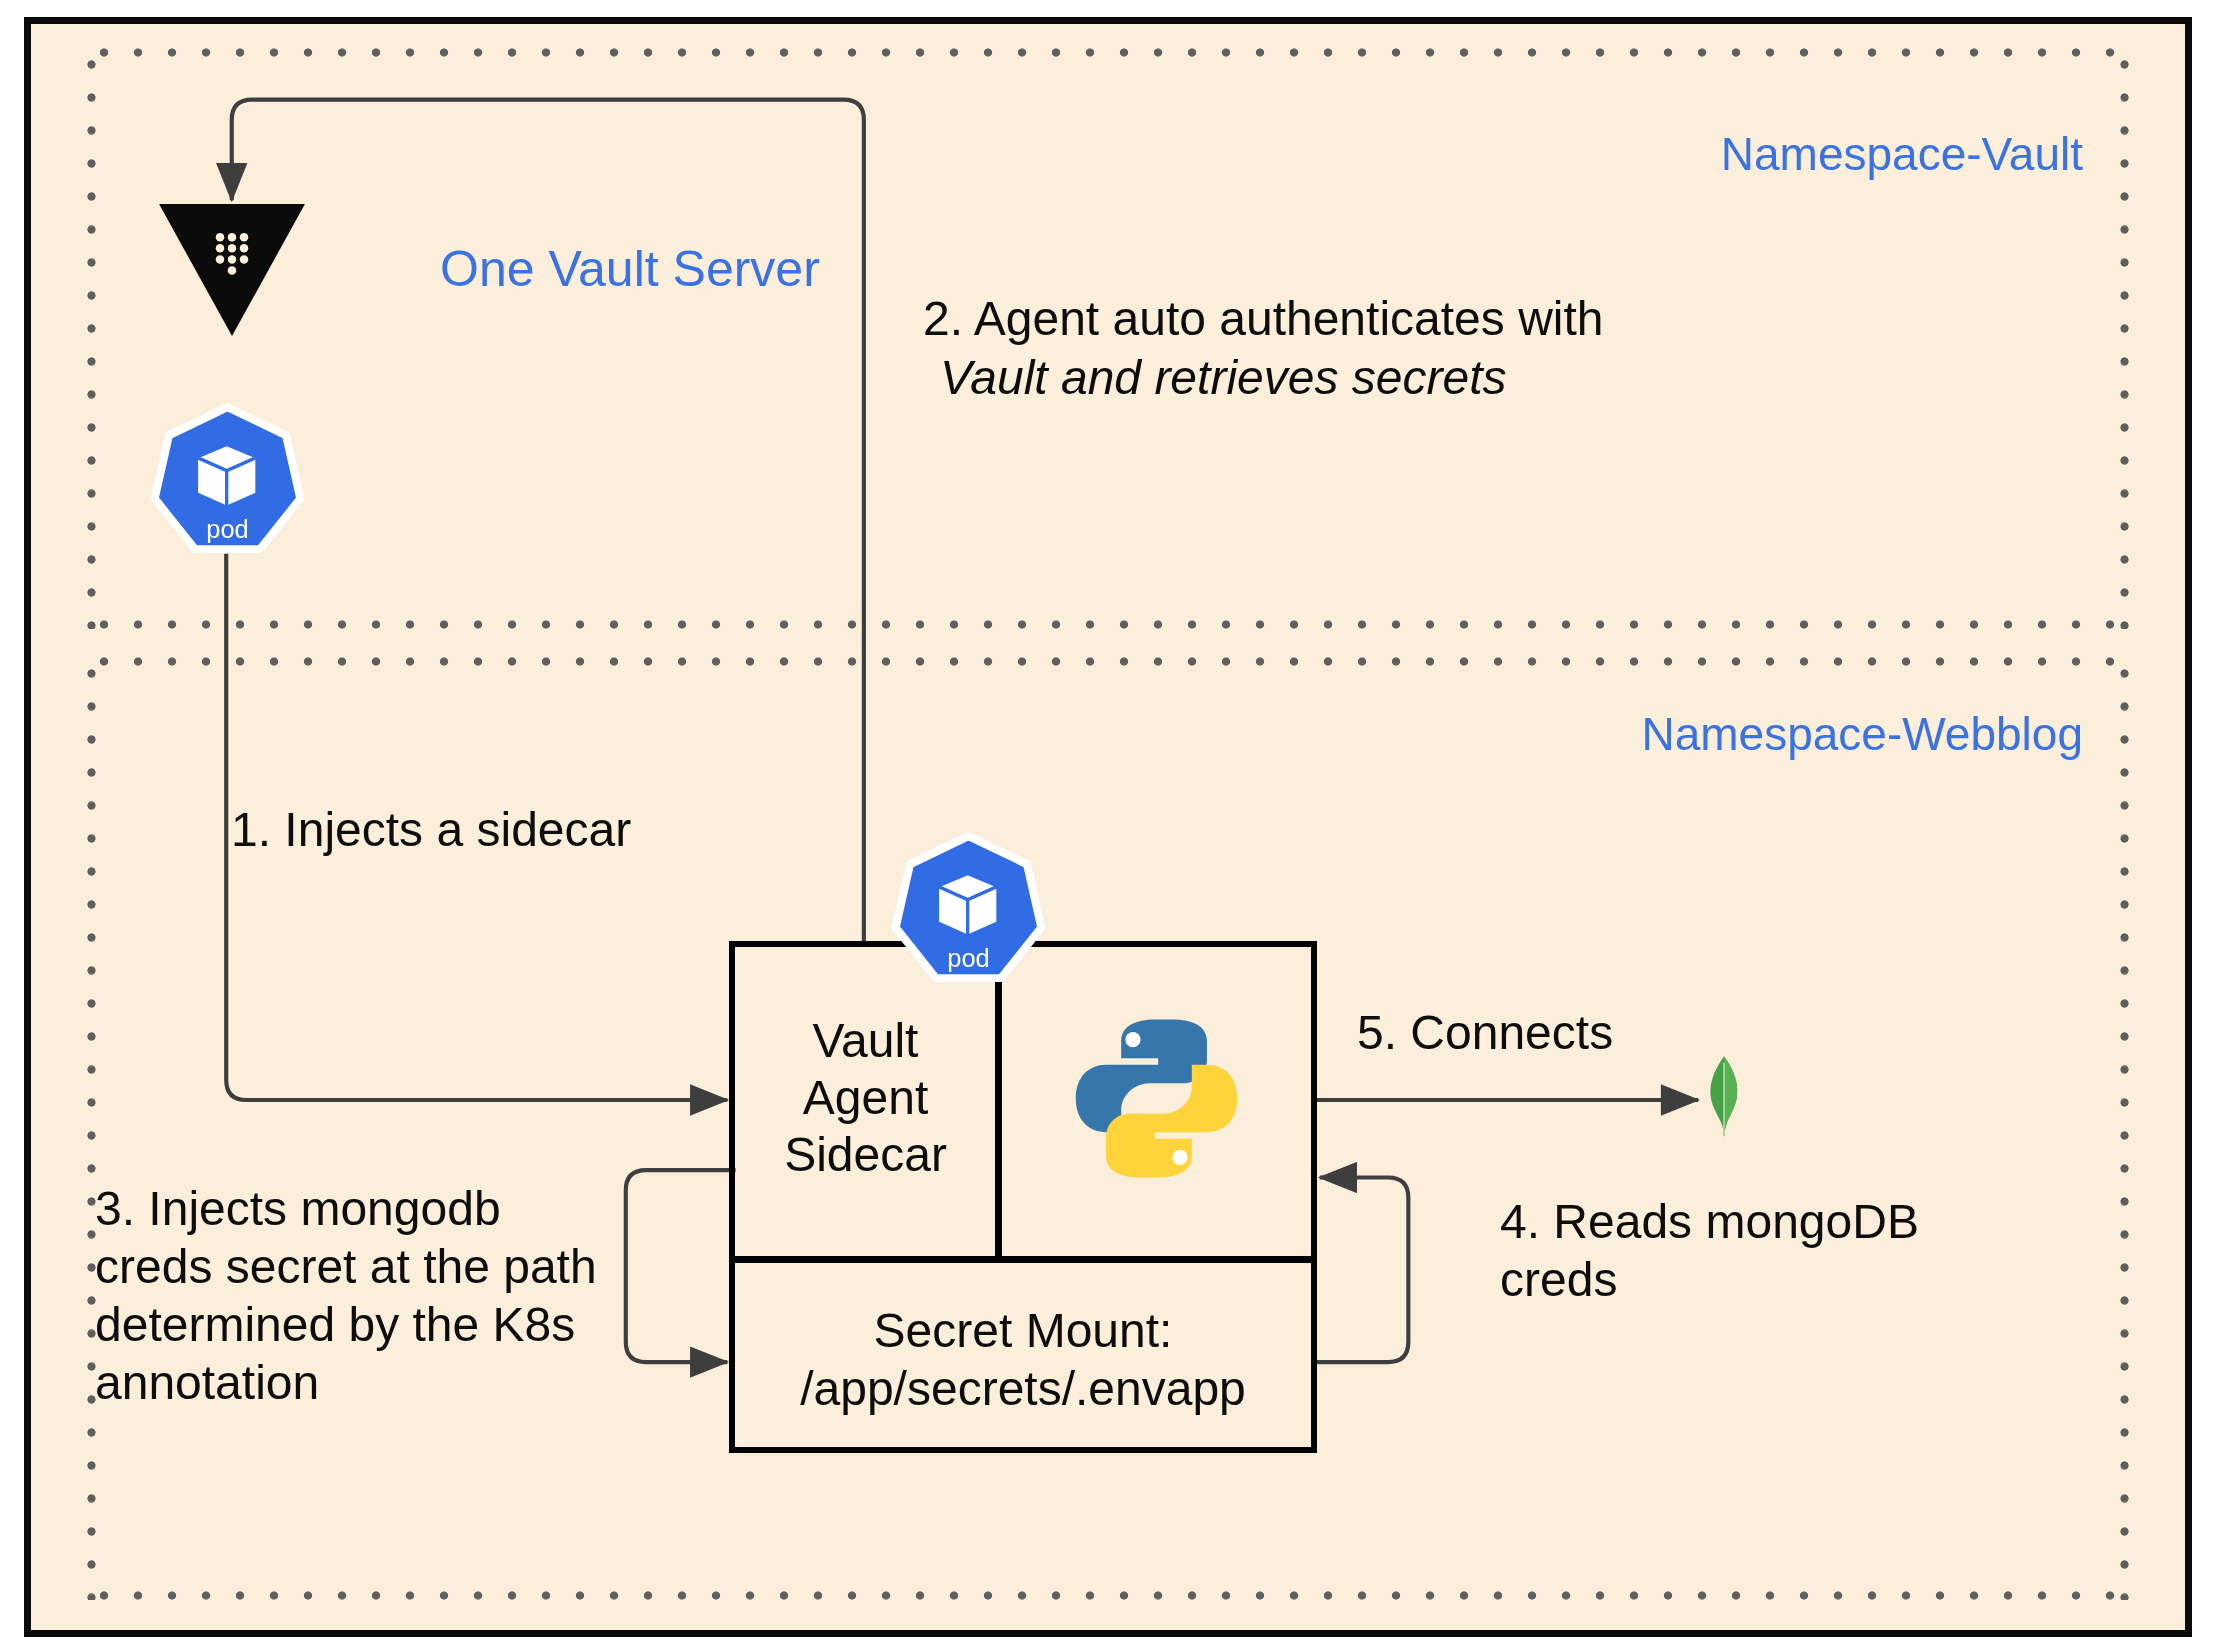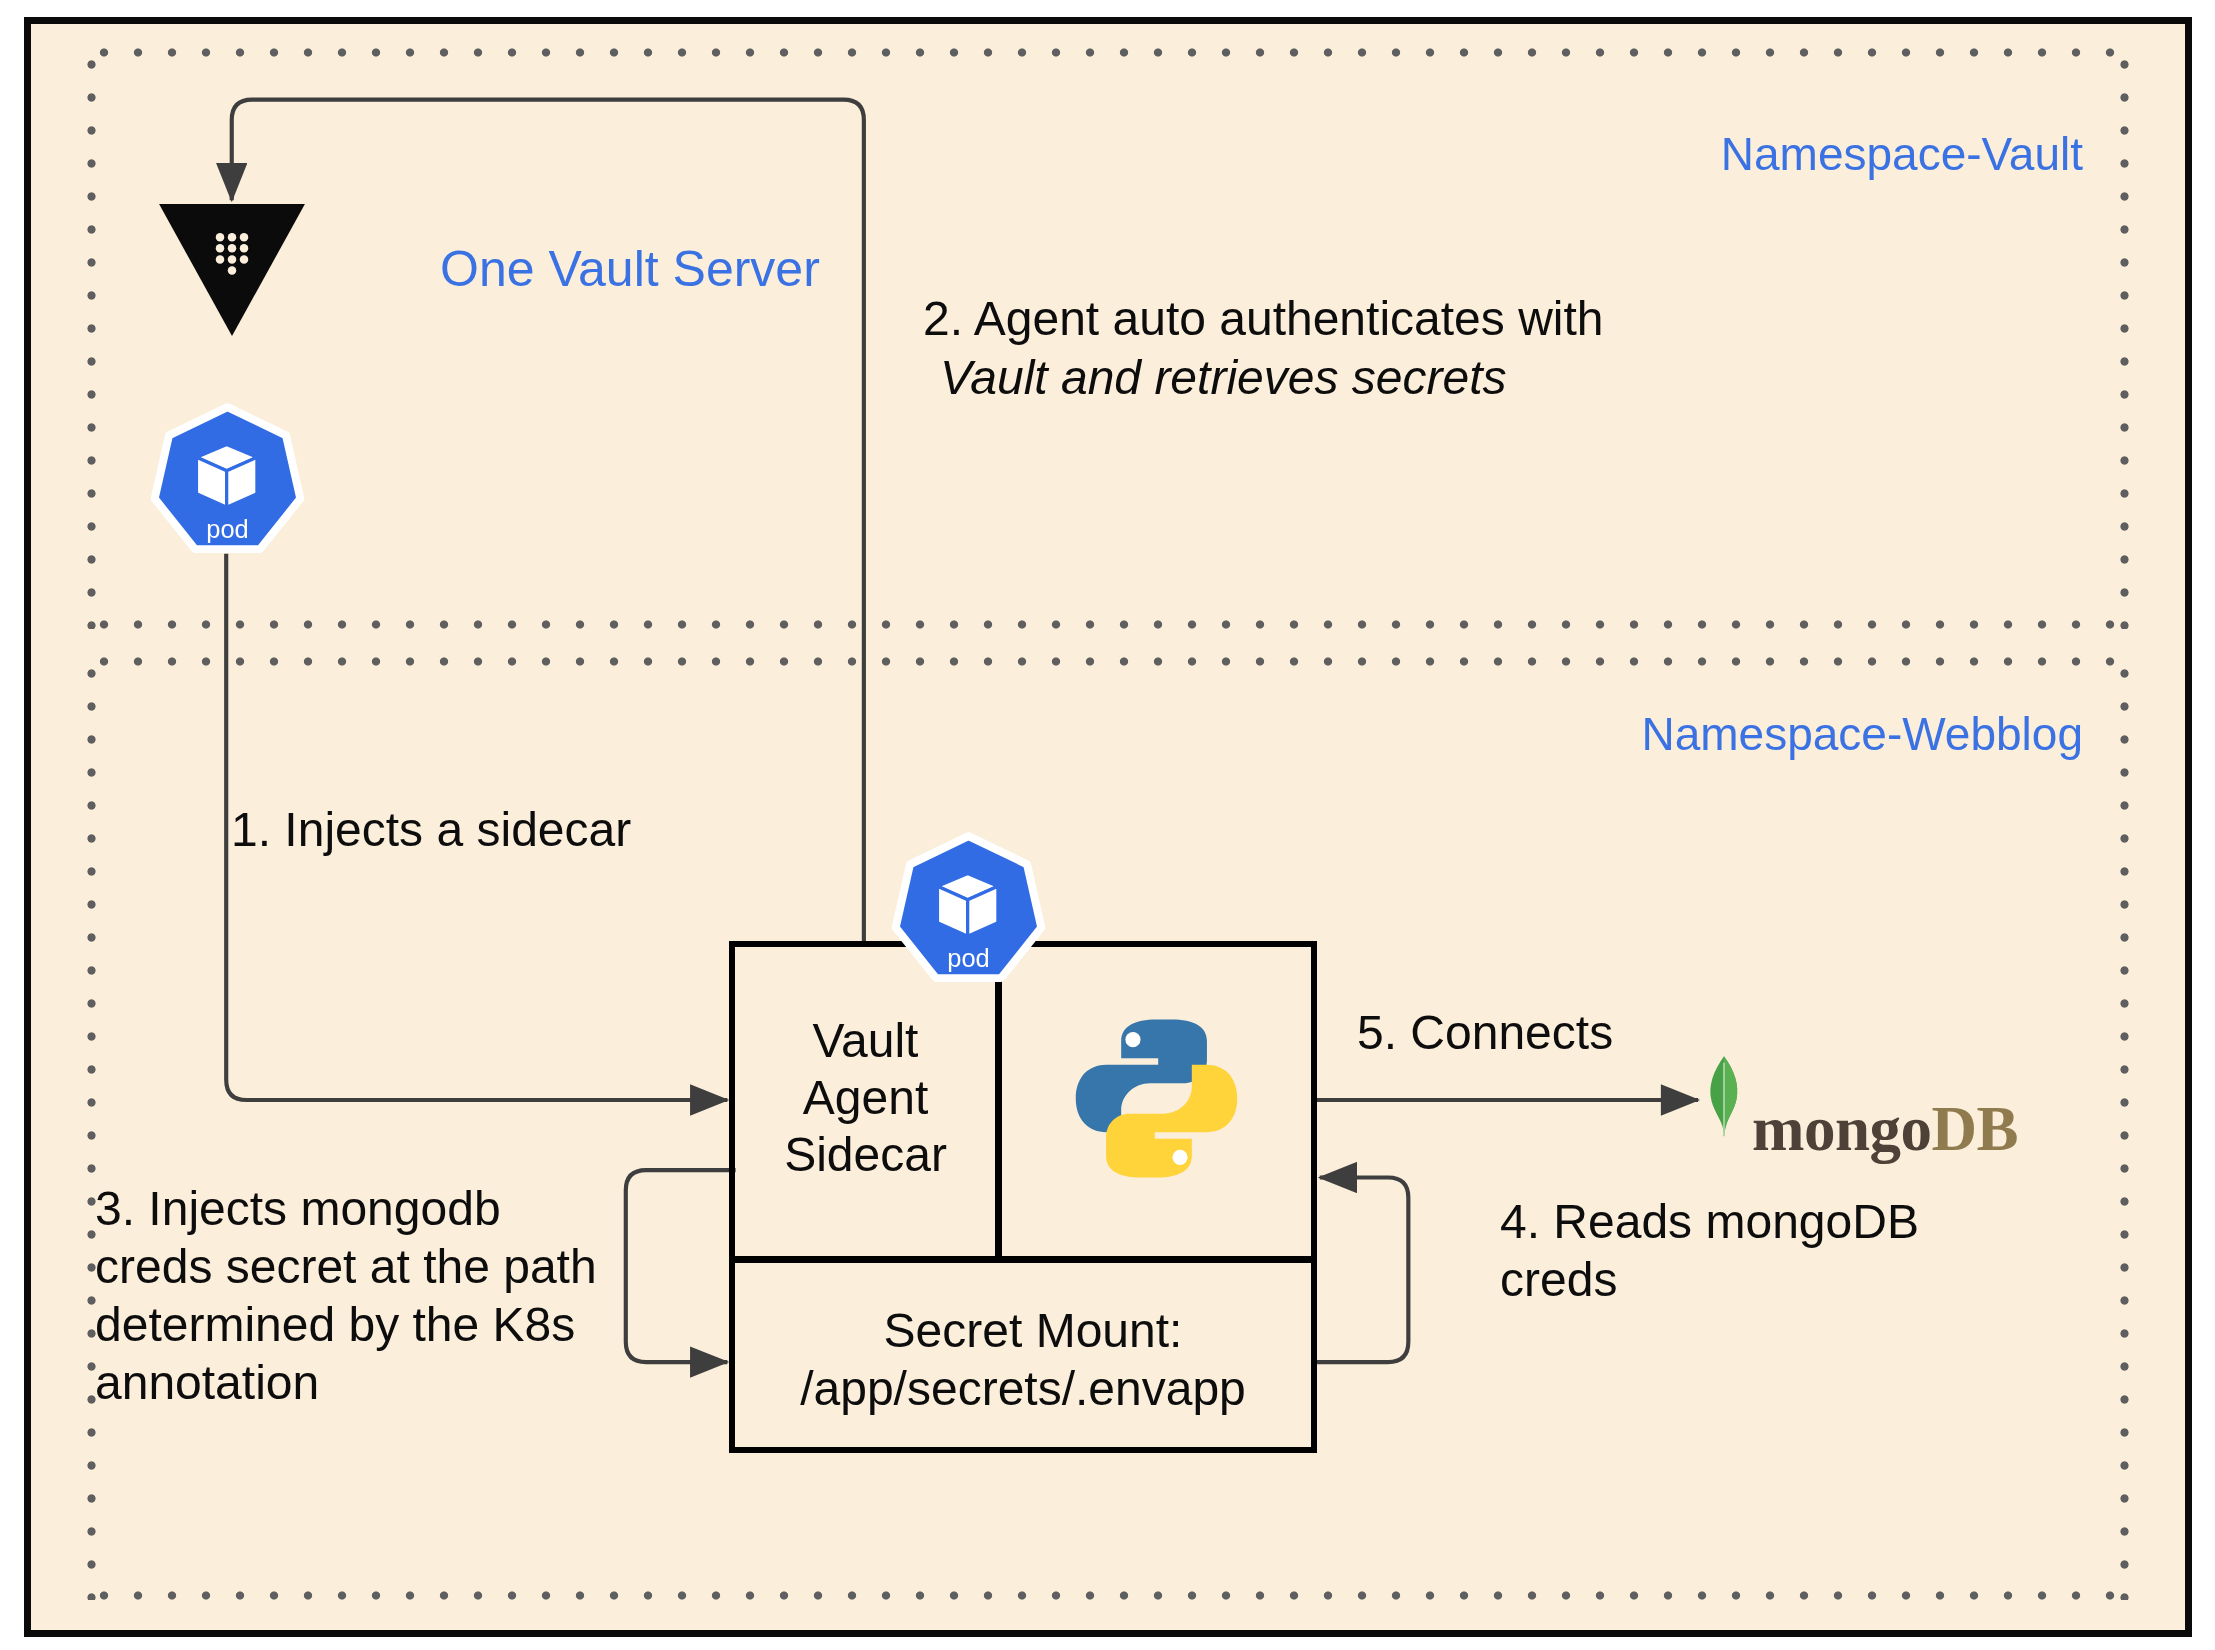--- a/index.html
+++ b/index.html
@@ -66,21 +66,21 @@
            border:6.5px solid var(--box-border);}
   #pod-box .v-divider{position:absolute;left:260px;top:0;width:6.5px;height:309px;
            background:var(--box-border);}
   #pod-box .h-divider{position:absolute;left:0;right:0;top:309px;height:6.5px;
            background:var(--box-border);}
   #sidecar-label{position:absolute;left:38px;top:65px;width:185px;
            text-align:center;color:var(--ink);font-size:48px;line-height:57px;}
   #python-logo{position:absolute;left:329px;top:59px;width:185px;height:185px;}
   .secret-line{position:absolute;left:0;width:576px;text-align:center;
            color:var(--ink);font-size:48px;line-height:57px;white-space:nowrap;}
-  #secret-line1{top:355px;padding-left:10px;}
+  #secret-line1{top:355px;}
   #secret-line2{top:413px;}
 
   
   #mongo-leaf{position:absolute;left:1702px;top:1048px;width:44px;height:100px;}
   #mongo-wordmark{position:absolute;left:1752px;top:1095px;white-space:nowrap;
       font-family:"Liberation Serif", serif;font-size:63px;line-height:68px;
       font-weight:600;letter-spacing:-0.5px;}
   #mongo-wordmark .prefix{color:var(--mongo-text);}
   #mongo-wordmark .suffix{color:var(--mongo-db-text);}
 </style>
@@ -184,18 +184,15 @@
       <polygon points="68.5,34.5 49.5,43 49.5,66 68.5,57.5"></polygon>
     </g>
     <text x="50" y="85" text-anchor="middle" style="fill:#ffffff;font-size:16px;font-family:'Liberation Sans',sans-serif;">pod</text>
   </svg>
 
   <svg id="mongo-leaf" viewBox="0 0 60 120" xmlns="http://www.w3.org/2000/svg">
     <path style="fill:var(--mongo-leaf-green);" d="M30,3 C15,24 8,44 13,64 C17,79 25,88 28,99 L30,108 L33,97 C36,86 44,76 47,62 C51,42 44,22 30,3 Z"></path>
     <path style="fill:#5AB152;" d="M30,3 C44,22 51,42 47,62 C44,76 36,86 33,97 L30,108 L30,3 Z"></path>
     <path d="M30,12 L30,112" style="stroke:#A9D4A4;stroke-width:2.5;fill:none;"></path>
   </svg>
-  <div id="mongo-wordmark">
-    <span class="prefix">mongo</span><span class="suffix">DB</span>
-  </div>
 
 </div>
 
 
 </body></html>

